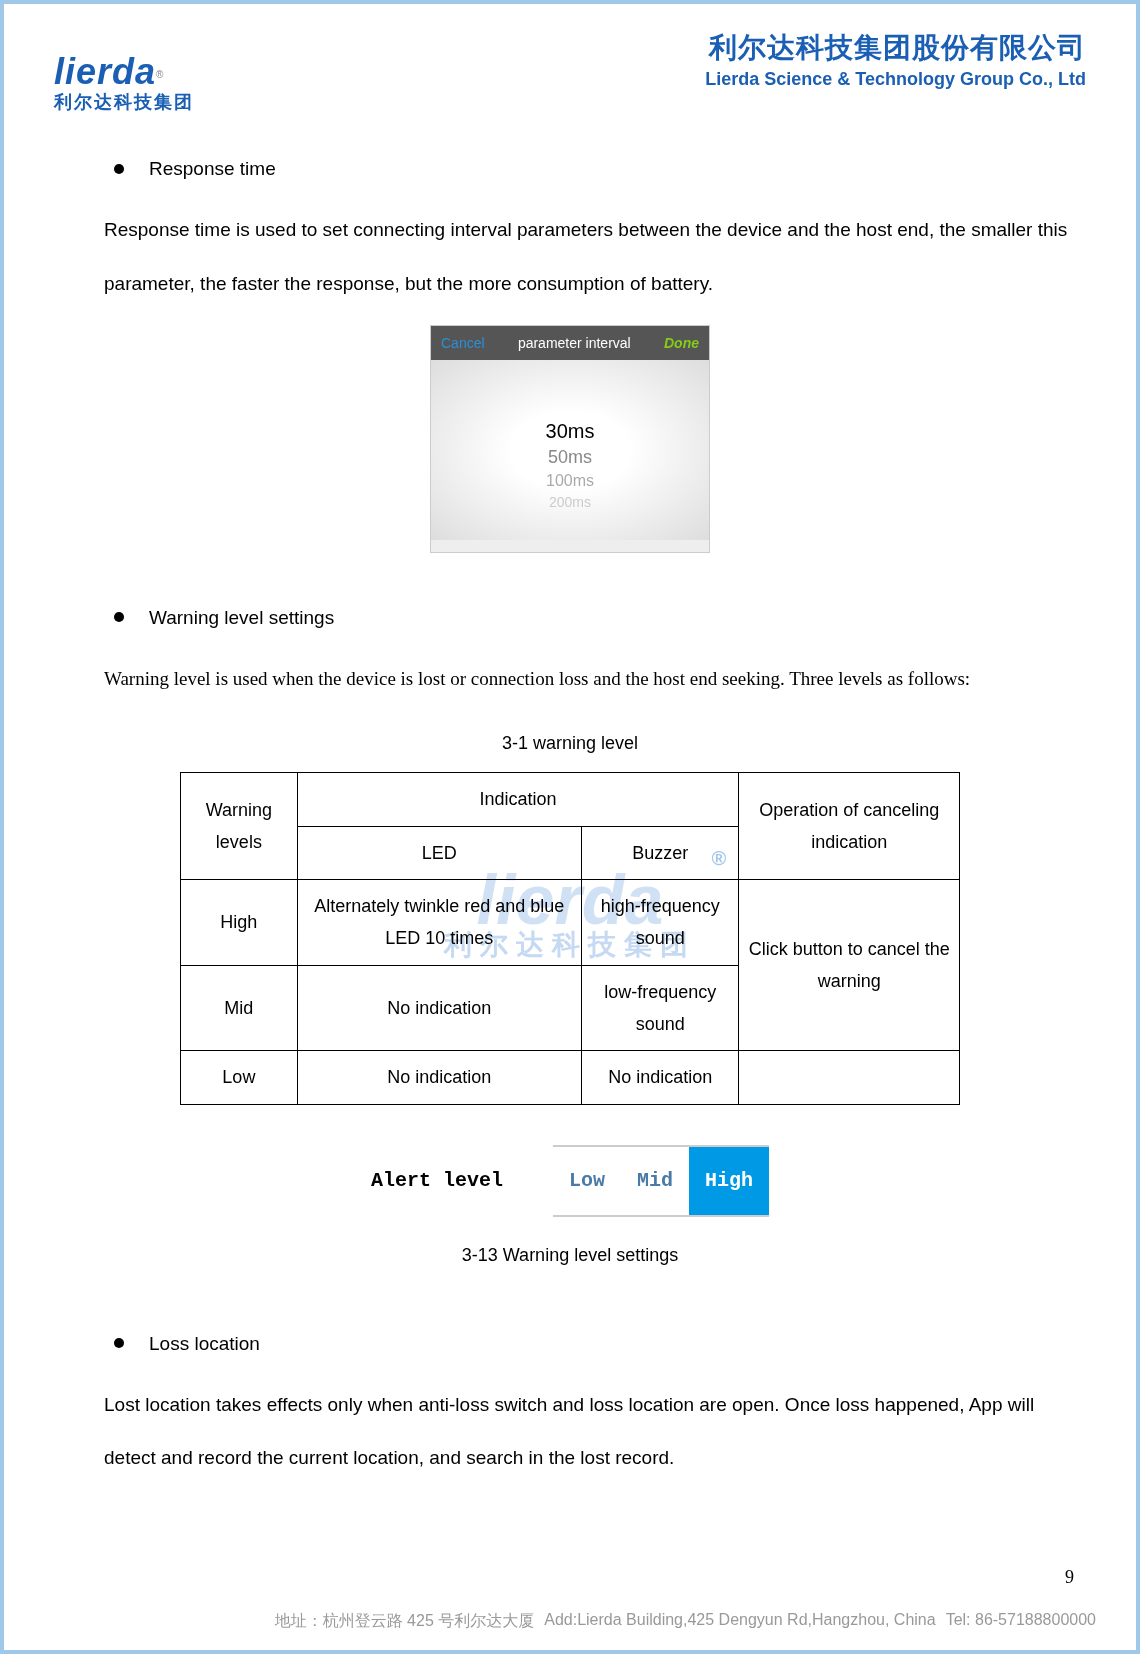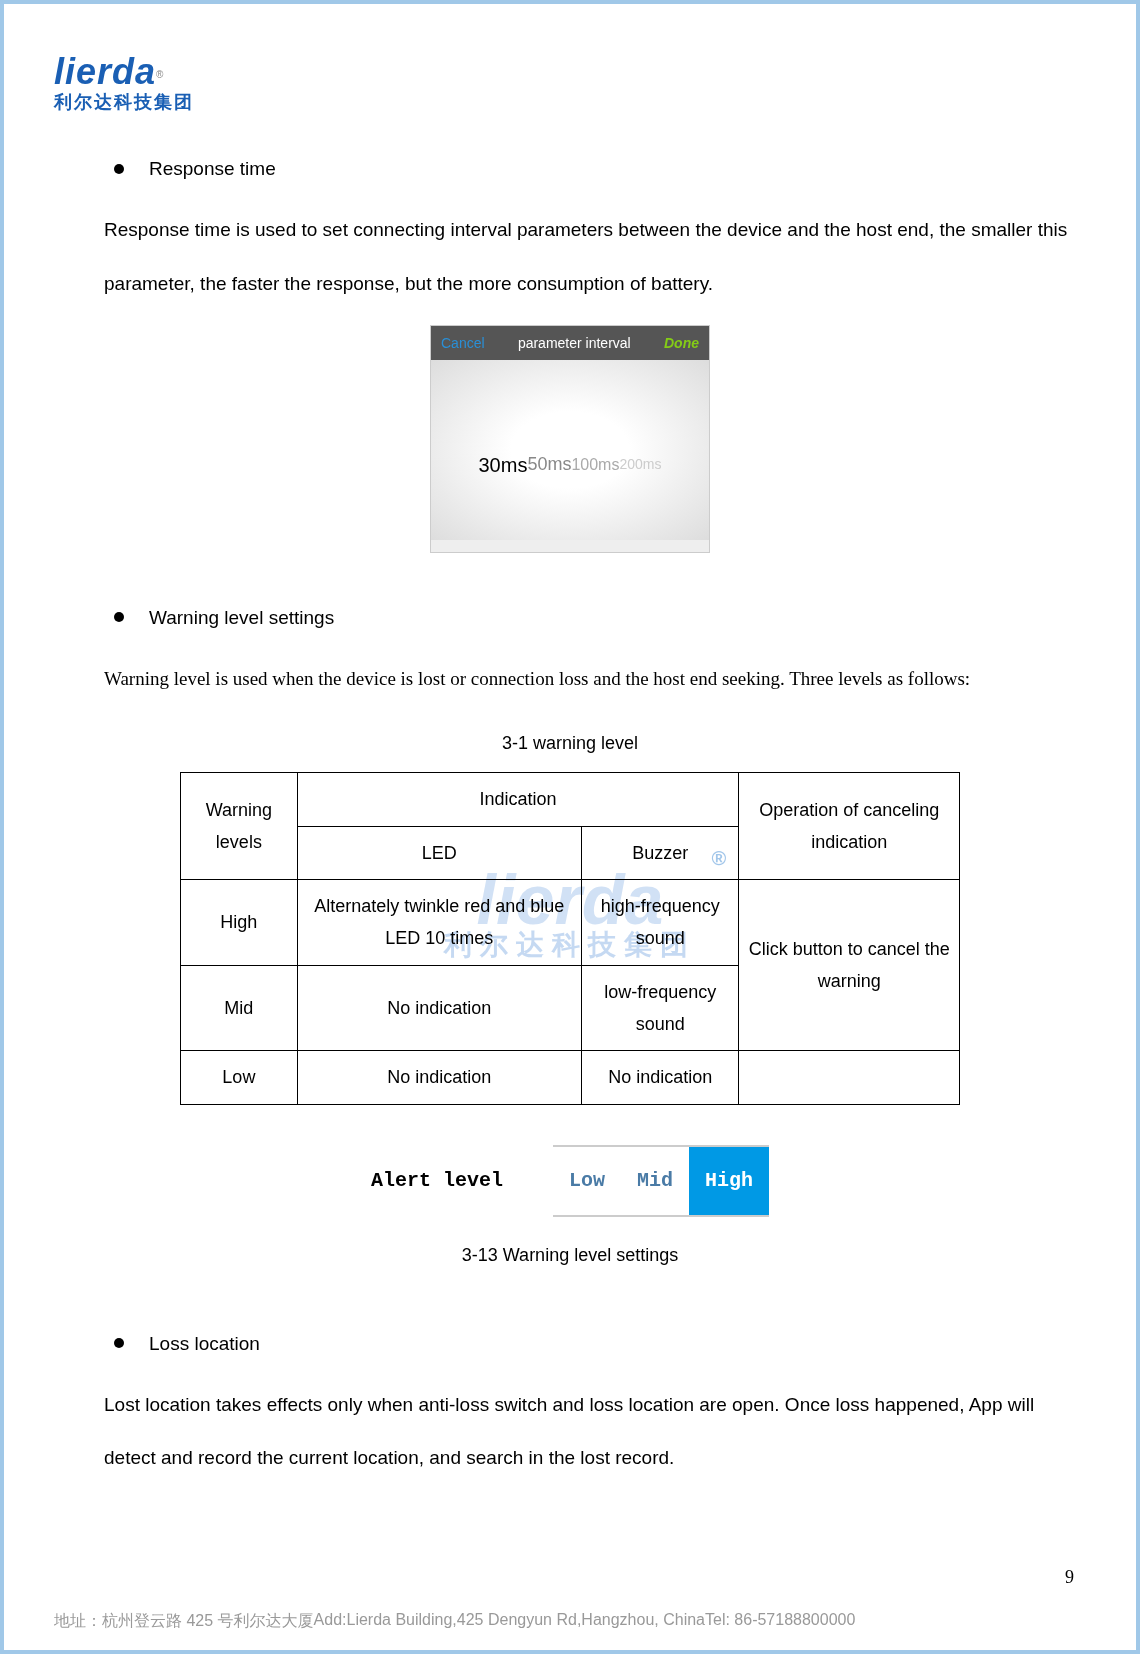--- a/index.html
+++ b/index.html
@@ -23,50 +23,54 @@
     .content { padding: 0 10px; line-height: 2.6; font-size: 18px; color: #000; }
     .bullet-item { display: flex; align-items: center; margin: 10px 0 10px 50px; }
     .bullet-dot { width: 10px; height: 10px; background: #000; border-radius: 50%; margin-right: 25px; }
     .bullet-item span { font-size: 19px; }
     .para { padding-left: 40px; font-size: 19px; line-height: 2.8; margin-bottom: 15px; }
     .phone-mock { width: 280px; height: 228px; margin: 10px auto 40px; background: #eee; position: relative; border: 1px solid #ccc; }
     .phone-header { background: #555; color: #fff; height: 34px; display: flex; justify-content: space-between; align-items: center; padding: 0 10px; font-size: 14px; }
     .phone-cancel { color: #2a8fd6; font-size: 14px; }
     .phone-title { color: #fff; font-size: 14px; }
     .phone-done { color: #84cc16; font-weight: bold; font-size: 14px; font-style: italic; }
-    .phone-body { background: radial-gradient(ellipse at center, #fff 30%, #ddd 100%); height: 180px; display: flex; flex-direction: row; justify-content: center; align-items: center; padding-top: 30px; }
+    .phone-body { background: radial-gradient(ellipse at center, #fff 30%, #ddd 100%); height: 180px; display: flex; flex-direction: column; justify-content: center; align-items: center; padding-top: 30px; }
     .phone-opt { font-size: 20px; color: #000; line-height: 1.4; }
     .phone-opt.fade1 { color: #888; font-size: 18px; }
     .phone-opt.fade2 { color: #aaa; font-size: 16px; }
     .phone-opt.fade3 { color: #ccc; font-size: 14px; }
     .watermark-wrap { position: relative; }
     .watermark { position: absolute; left: 50%; top: 50%; transform: translate(-50%, -50%); font-size: 70px; font-weight: bold; color: rgba(140,180,230,0.4); font-style: italic; z-index: 0; text-align: center; line-height: 0.9; pointer-events: none; }
     .watermark .wm-sub { font-size: 28px; display: block; color: rgba(140,180,230,0.5); font-style: normal; letter-spacing: 8px; }
     .watermark .wm-r { font-size: 20px; position: absolute; top: -20px; right: -30px; color: rgba(100,160,220,0.6); }
     .table-caption { text-align: center; font-size: 18px; margin: 15px 0 5px; position: relative; z-index: 1; }
     table { border-collapse: collapse; margin: 4px auto; width: 780px; font-size: 18px; position: relative; z-index: 1; background: transparent; }
     table td, table th { border: 1px solid #000; padding: 10px 8px; text-align: center; vertical-align: middle; line-height: 1.8; background: transparent; }
     .alert-selector { display: flex; justify-content: center; align-items: center; margin: 40px 0 15px; font-family: Liberation Mono, monospace; }
     .alert-label { font-size: 20px; font-weight: bold; margin-right: 50px; }
     .alert-btns { display: flex; border-top: 2px solid #ccc; border-bottom: 2px solid #ccc; }
     .alert-btn { padding: 8px 16px; font-size: 20px; font-weight: bold; color: #4a7ba6; }
     .alert-btn.active { background: #0099e5; color: #fff; }
     .fig-caption { text-align: center; font-size: 18px; margin-bottom: 40px; }
     .page-num { position: absolute; bottom: 62px; right: 62px; font-size: 18px; font-family: "Times New Roman", serif; }
-    .footer { position: absolute; bottom: 18px; left: 50px; right: 64px; font-size: 16px; color: #999; display: flex; justify-content: flex-start; }
+    .footer { position: absolute; bottom: 18px; left: 50px; right: 40px; font-size: 16px; color: #999; display: flex; justify-content: flex-end; gap: 10px; }
   </style>
 </head>
 <body>
 
 <div class="header">
   <div class="logo-left">
     <div>
       <span class="logo-text">lierda</span><span class="logo-tm">®</span>
     </div>
     <div class="logo-sub">利尔达科技集团</div>
+  </div>
+  <div class="header-right">
+    <div class="header-cn">利尔达科技集团股份有限公司</div>
+    <div class="header-en">Lierda Science &amp; Technology Group Co., Ltd</div>
   </div>
 </div>
 
 <div class="content">
 
   <div class="bullet-item">
     <span class="bullet-dot"></span>
     <span>Response time</span>
   </div>
   <p class="para" style="text-indent:0;">Response time is used to set connecting interval parameters between the device and the host end, the smaller this parameter, the faster the response, but the more consumption of battery.</p>

